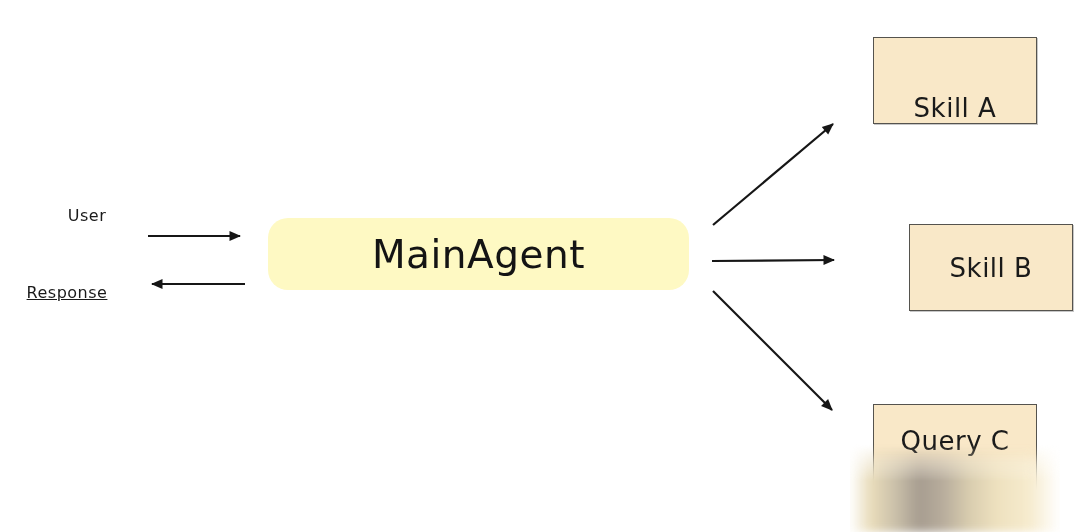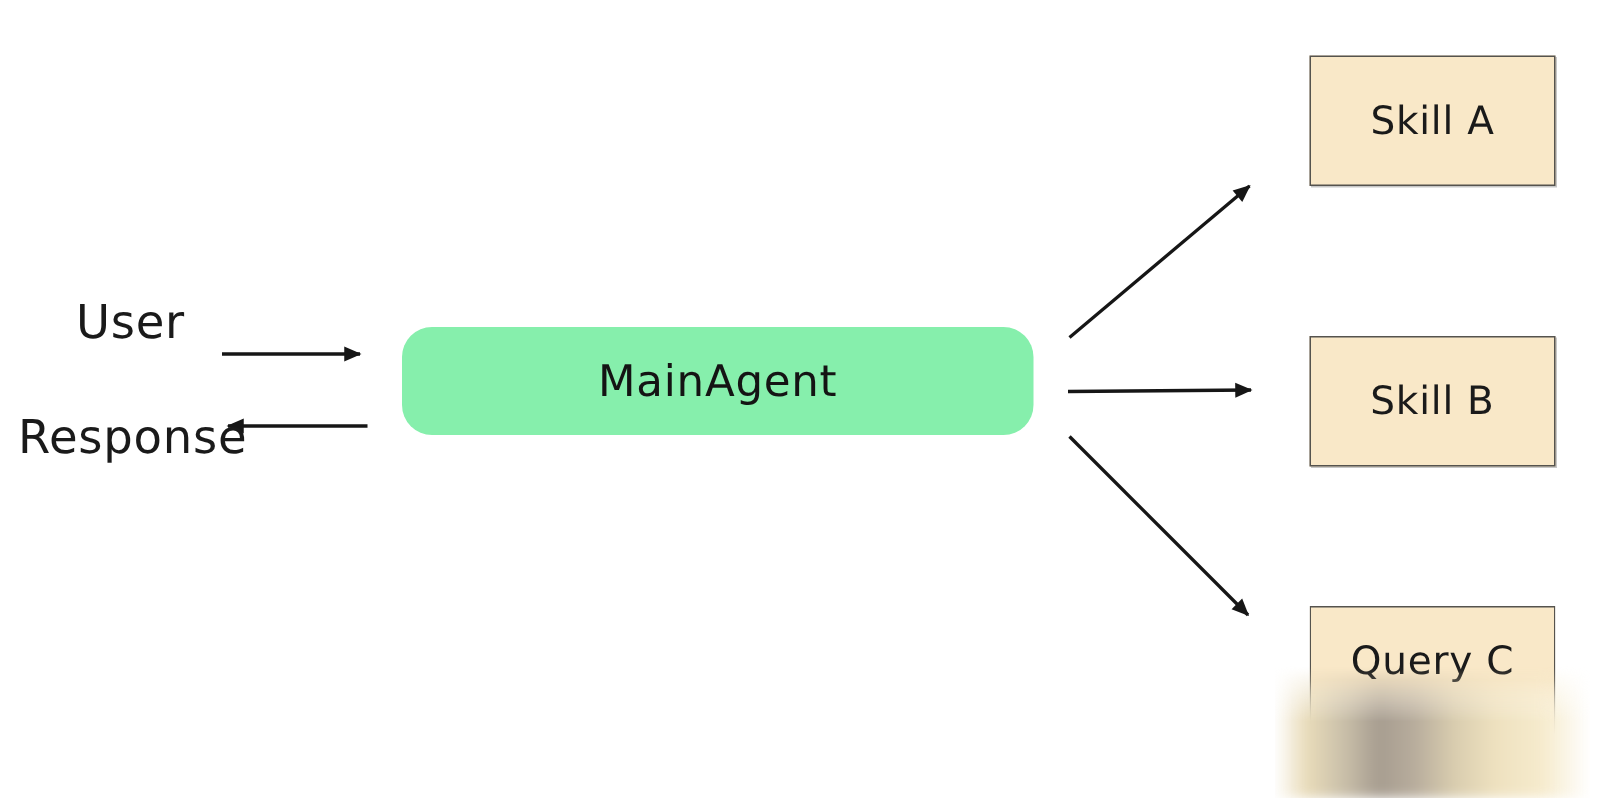--- a/index.html
+++ b/index.html
@@ -23,68 +23,69 @@
     position: absolute;
     left: 0;
     top: 0;
     width: 1080px;
     height: 532px;
     pointer-events: none;
   }
   .side-label {
     position: absolute;
     text-align: center;
-    font-size: 31px;
+    font-size: 16px;
     line-height: 31px;
     color: #1a1a1a;
     letter-spacing: 0.5px;
   }
   .label-user-query {
     left: 22px;
     top: 200px;
     width: 130px;
   }
   .label-response {
-    left: 12px;
+    left: 2px;
     top: 277px;
     width: 130px;
+    text-decoration: underline;
   }
   .main-agent-box {
     position: absolute;
     left: 268px;
     top: 218px;
     width: 421px;
     height: 72px;
-    background: #86efac;
+    background: #fef9c3;
     border-radius: 20px;
     display: flex;
     align-items: center;
     justify-content: center;
-    font-size: 29px;
+    font-size: 39px;
     letter-spacing: 0.5px;
     color: #141414;
   }
   .skill-box {
     position: absolute;
     left: 873px;
     width: 164px;
     height: 87px;
     background: #f9e8c8;
     border: 1.5px solid #55534e;
     box-shadow: 1px 1px 0 rgba(0,0,0,0.22);
     display: flex;
     align-items: center;
     justify-content: center;
     font-size: 26px;
     letter-spacing: 0.5px;
     color: #1a1a1a;
     box-sizing: border-box;
   }
-  .skill-a { top: 37px; }
-  .skill-b { top: 224px; }
+  .skill-a { top: 37px; align-items: flex-end; }
+  .skill-b { top: 224px; margin-left: 36px; }
   .skill-c-wrap {
     position: absolute;
     left: 873px;
     top: 404px;
     width: 164px;
     height: 96px;
     -webkit-mask-image: linear-gradient(to bottom, #000 0%, #000 52%, rgba(0,0,0,0.45) 72%, transparent 90%);
     mask-image: linear-gradient(to bottom, #000 0%, #000 52%, rgba(0,0,0,0.45) 72%, transparent 90%);
   }
   .skill-c {

